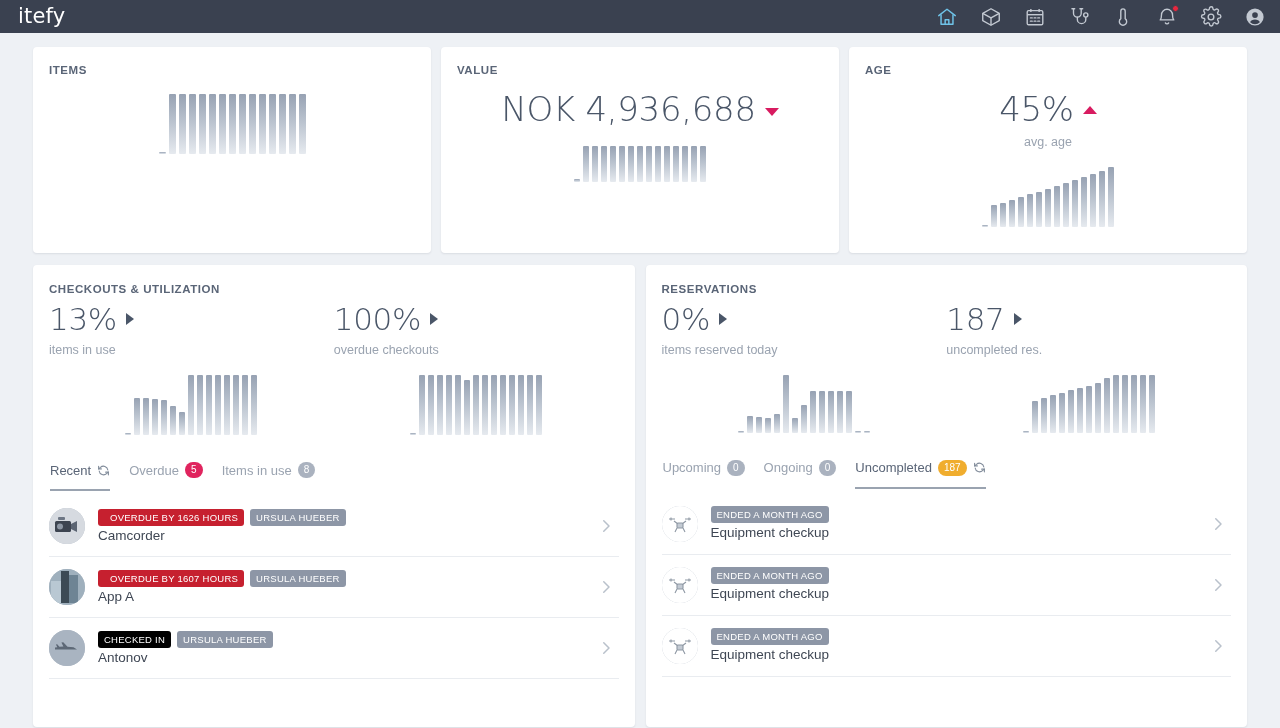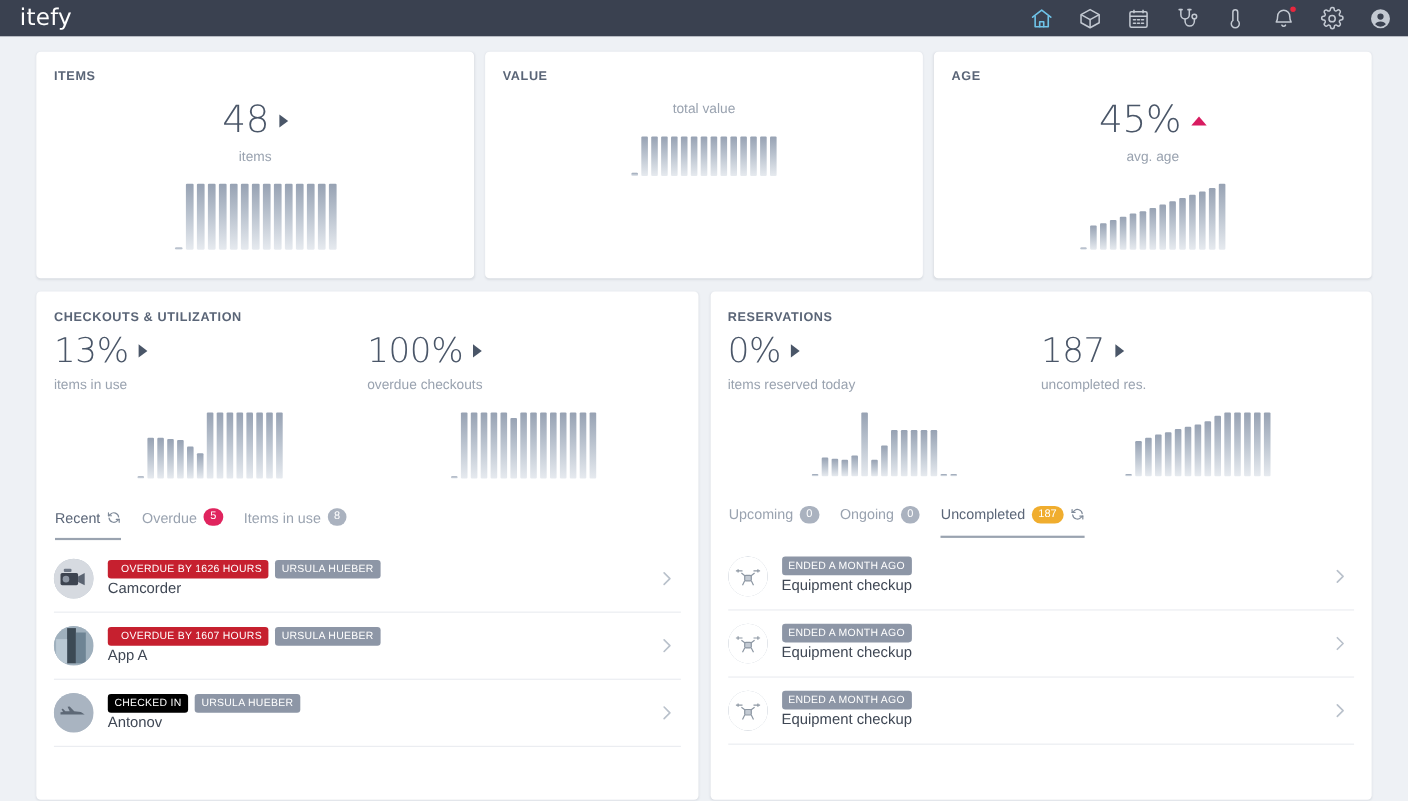--- a/index.html
+++ b/index.html
@@ -194,27 +194,20 @@
 
   </div>
 </div>
 
 <div class="page">
 
   <div class="kpi-row">
 
     <div class="card kpi-card">
       <div class="card-title">ITEMS</div>
-      <div class="kpi-center">
-        <div class="kpi-value">
-          <span>48</span>
-          <i class="tri right"></i>
-        </div>
-        <div class="kpi-label">items</div>
-      </div>
       <div class="spark">
           <i class="bar" style="height: 2px;"></i>
           <i class="bar" style="height: 60px;"></i>
           <i class="bar" style="height: 60px;"></i>
           <i class="bar" style="height: 60px;"></i>
           <i class="bar" style="height: 60px;"></i>
           <i class="bar" style="height: 60px;"></i>
           <i class="bar" style="height: 60px;"></i>
           <i class="bar" style="height: 60px;"></i>
           <i class="bar" style="height: 60px;"></i>
@@ -223,21 +216,24 @@
           <i class="bar" style="height: 60px;"></i>
           <i class="bar" style="height: 60px;"></i>
           <i class="bar" style="height: 60px;"></i>
           <i class="bar" style="height: 60px;"></i>
         </div>
     </div>
 
     <div class="card kpi-card">
       <div class="card-title">VALUE</div>
       <div class="kpi-center">
-        <div class="kpi-label">total value</div>
+        <div class="kpi-value">
+          <span>NOK 4,936,688</span>
+          <i class="tri down"></i>
+        </div>
       </div>
       <div class="spark tiny">
           <i class="bar" style="height: 3px;"></i>
           <i class="bar" style="height: 36px;"></i>
           <i class="bar" style="height: 36px;"></i>
           <i class="bar" style="height: 36px;"></i>
           <i class="bar" style="height: 36px;"></i>
           <i class="bar" style="height: 36px;"></i>
           <i class="bar" style="height: 36px;"></i>
           <i class="bar" style="height: 36px;"></i>

